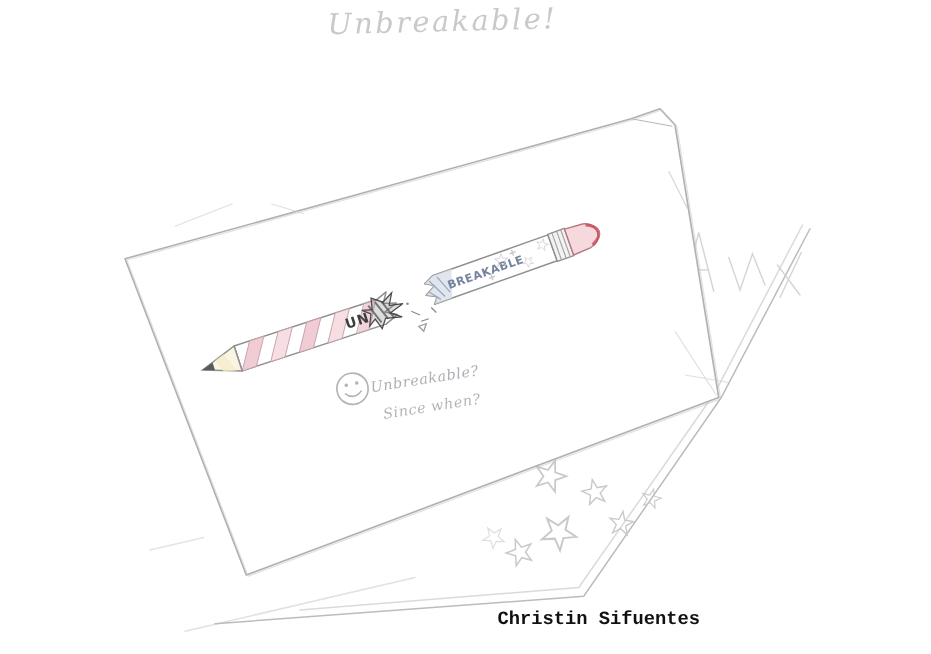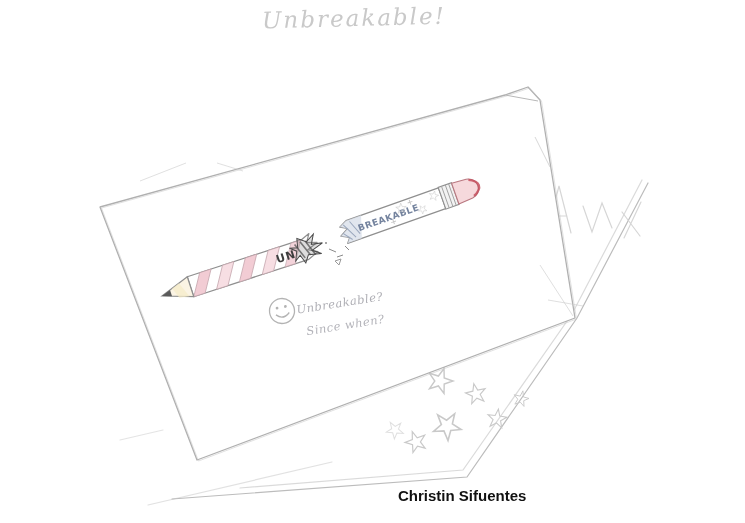--- a/index.html
+++ b/index.html
@@ -29,21 +29,21 @@
     color:#aeaeb4;
     letter-spacing:.5px;
     transform:rotate(-9deg);
     white-space:nowrap;
   }
   #annotation-line1{left:296px;top:296px;}
   #annotation-line2{left:306px;top:318px;color:#b4b4ba;}
   #caption{
     position:absolute;left:0;top:487px;width:745px;height:20px;
     color:#111111;
-    font-family:Liberation Sans, sans-serif;
+    font-family:Liberation Mono, monospace;
     font-weight:bold;
     font-size:15px;
   }
   #caption-name{position:absolute;left:398px;top:0;}
   #caption-date{position:absolute;left:545px;top:0;}
 </style>
 </head>
 <body>
 
 <div id="scan">

